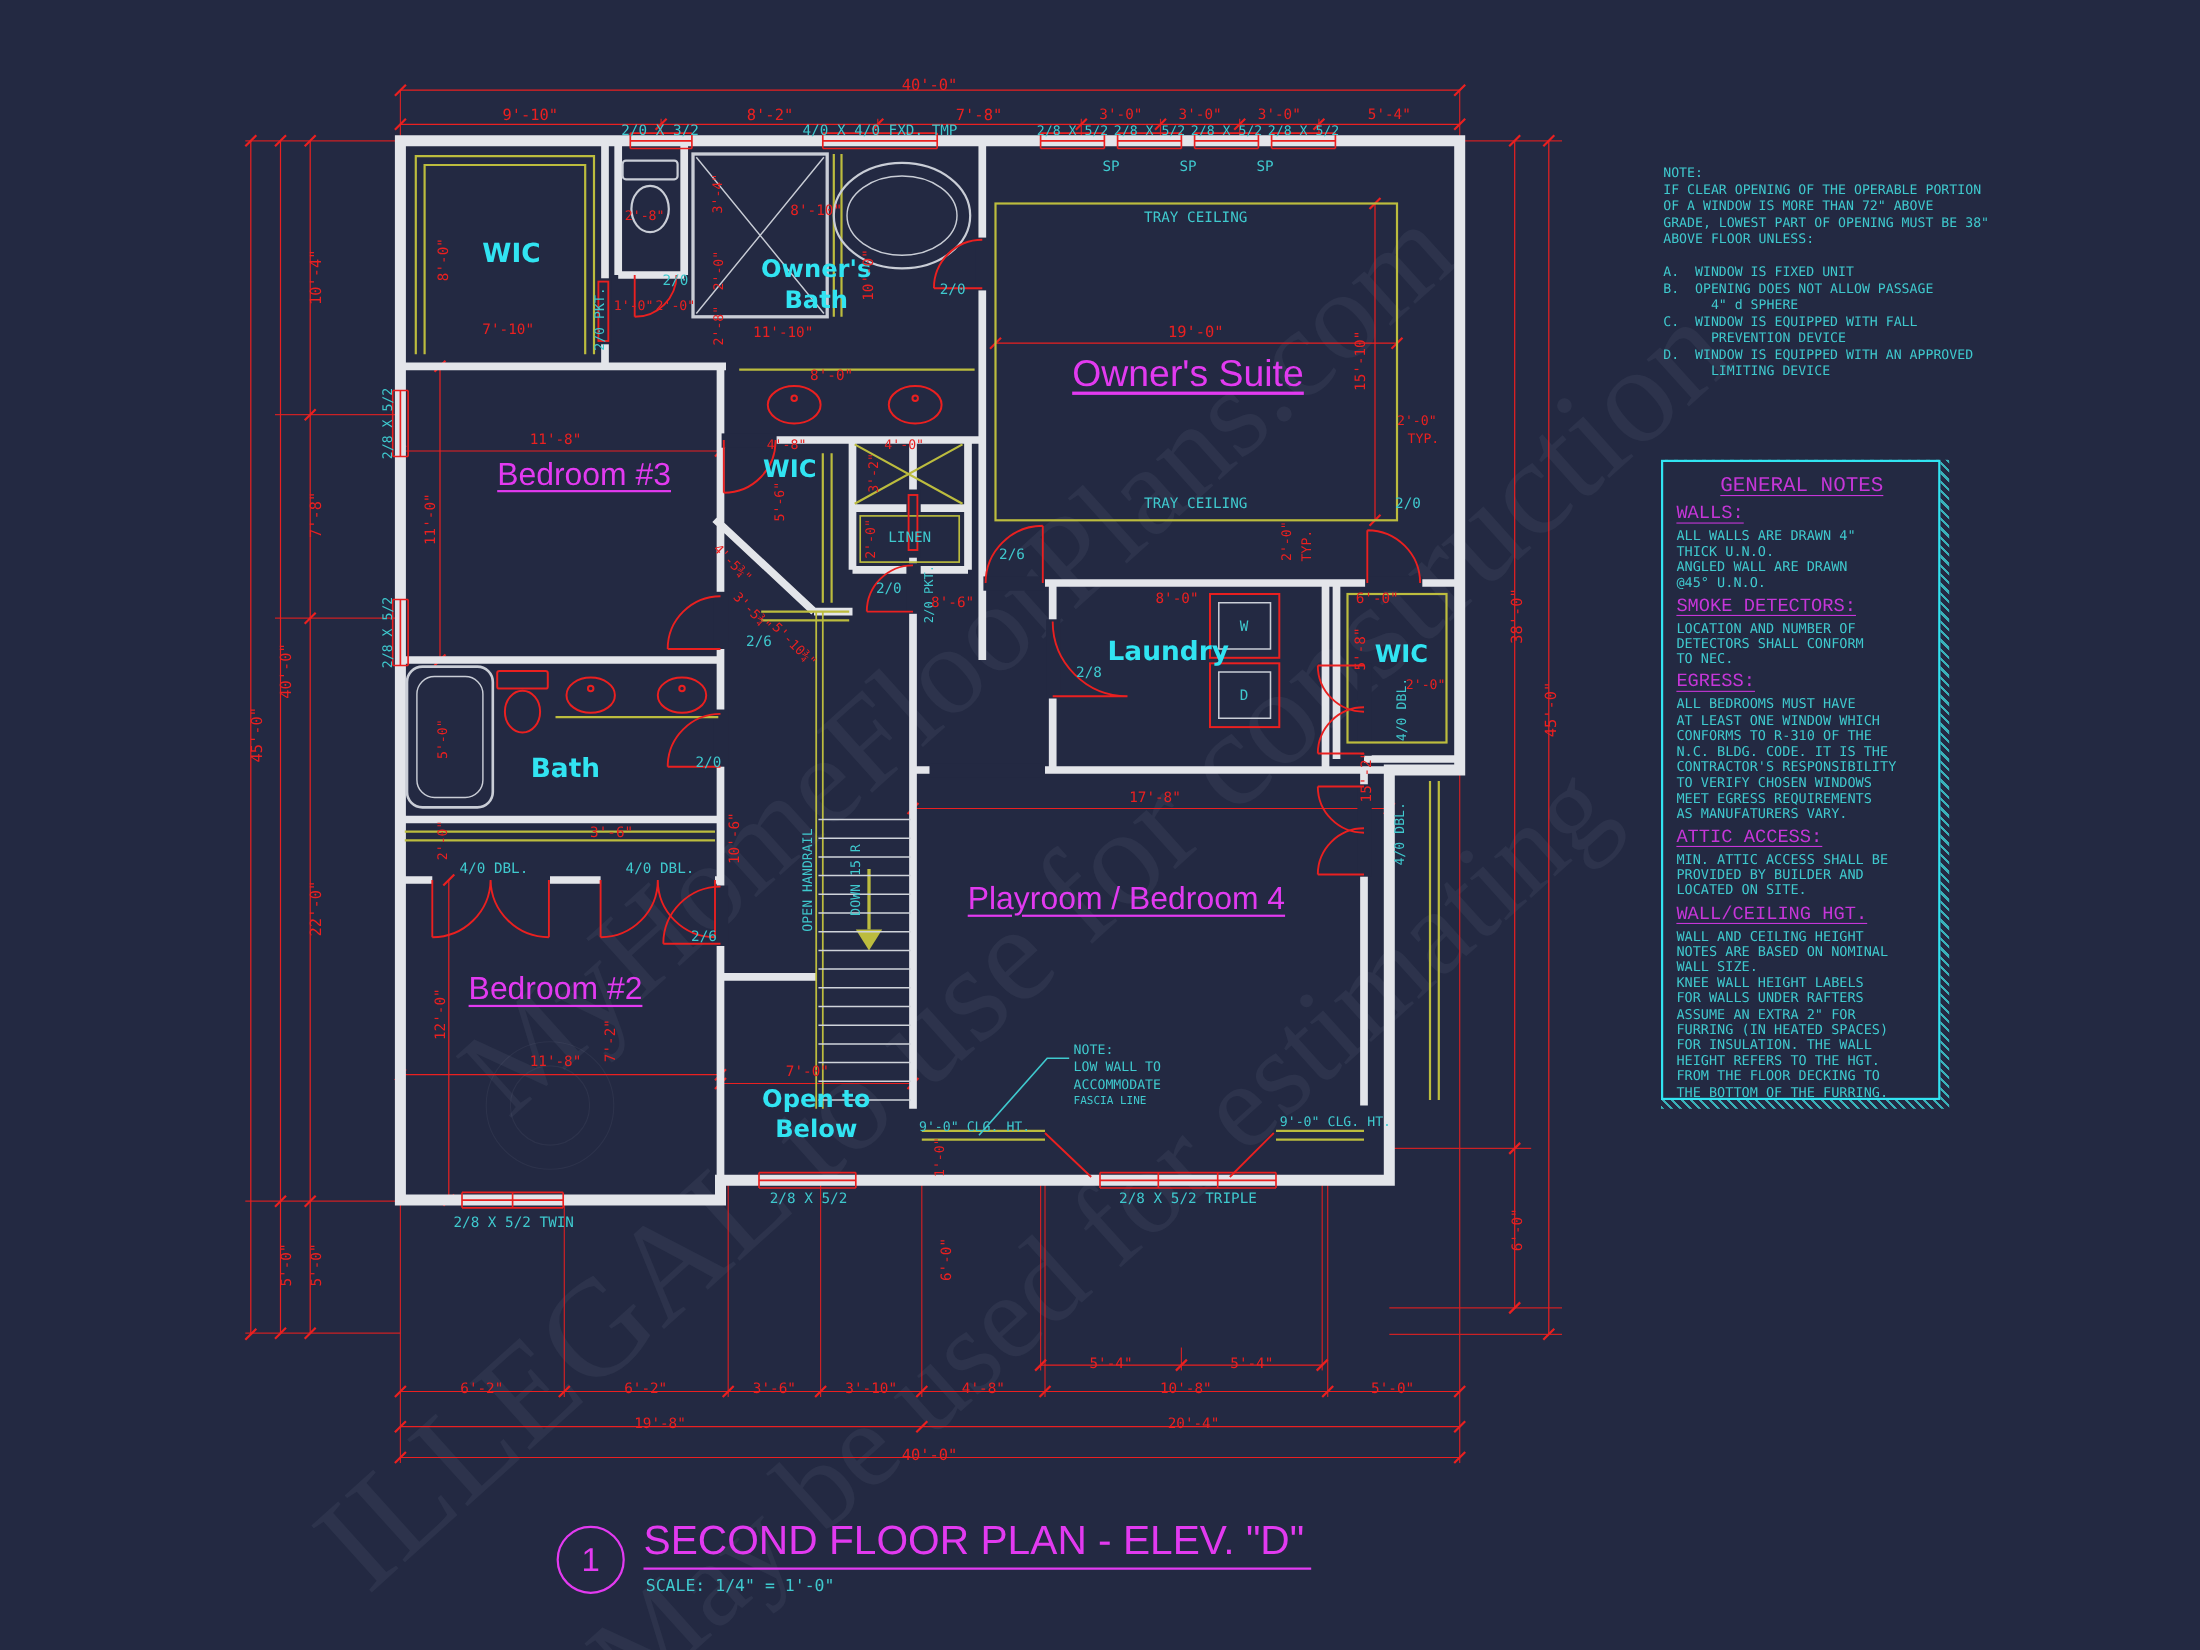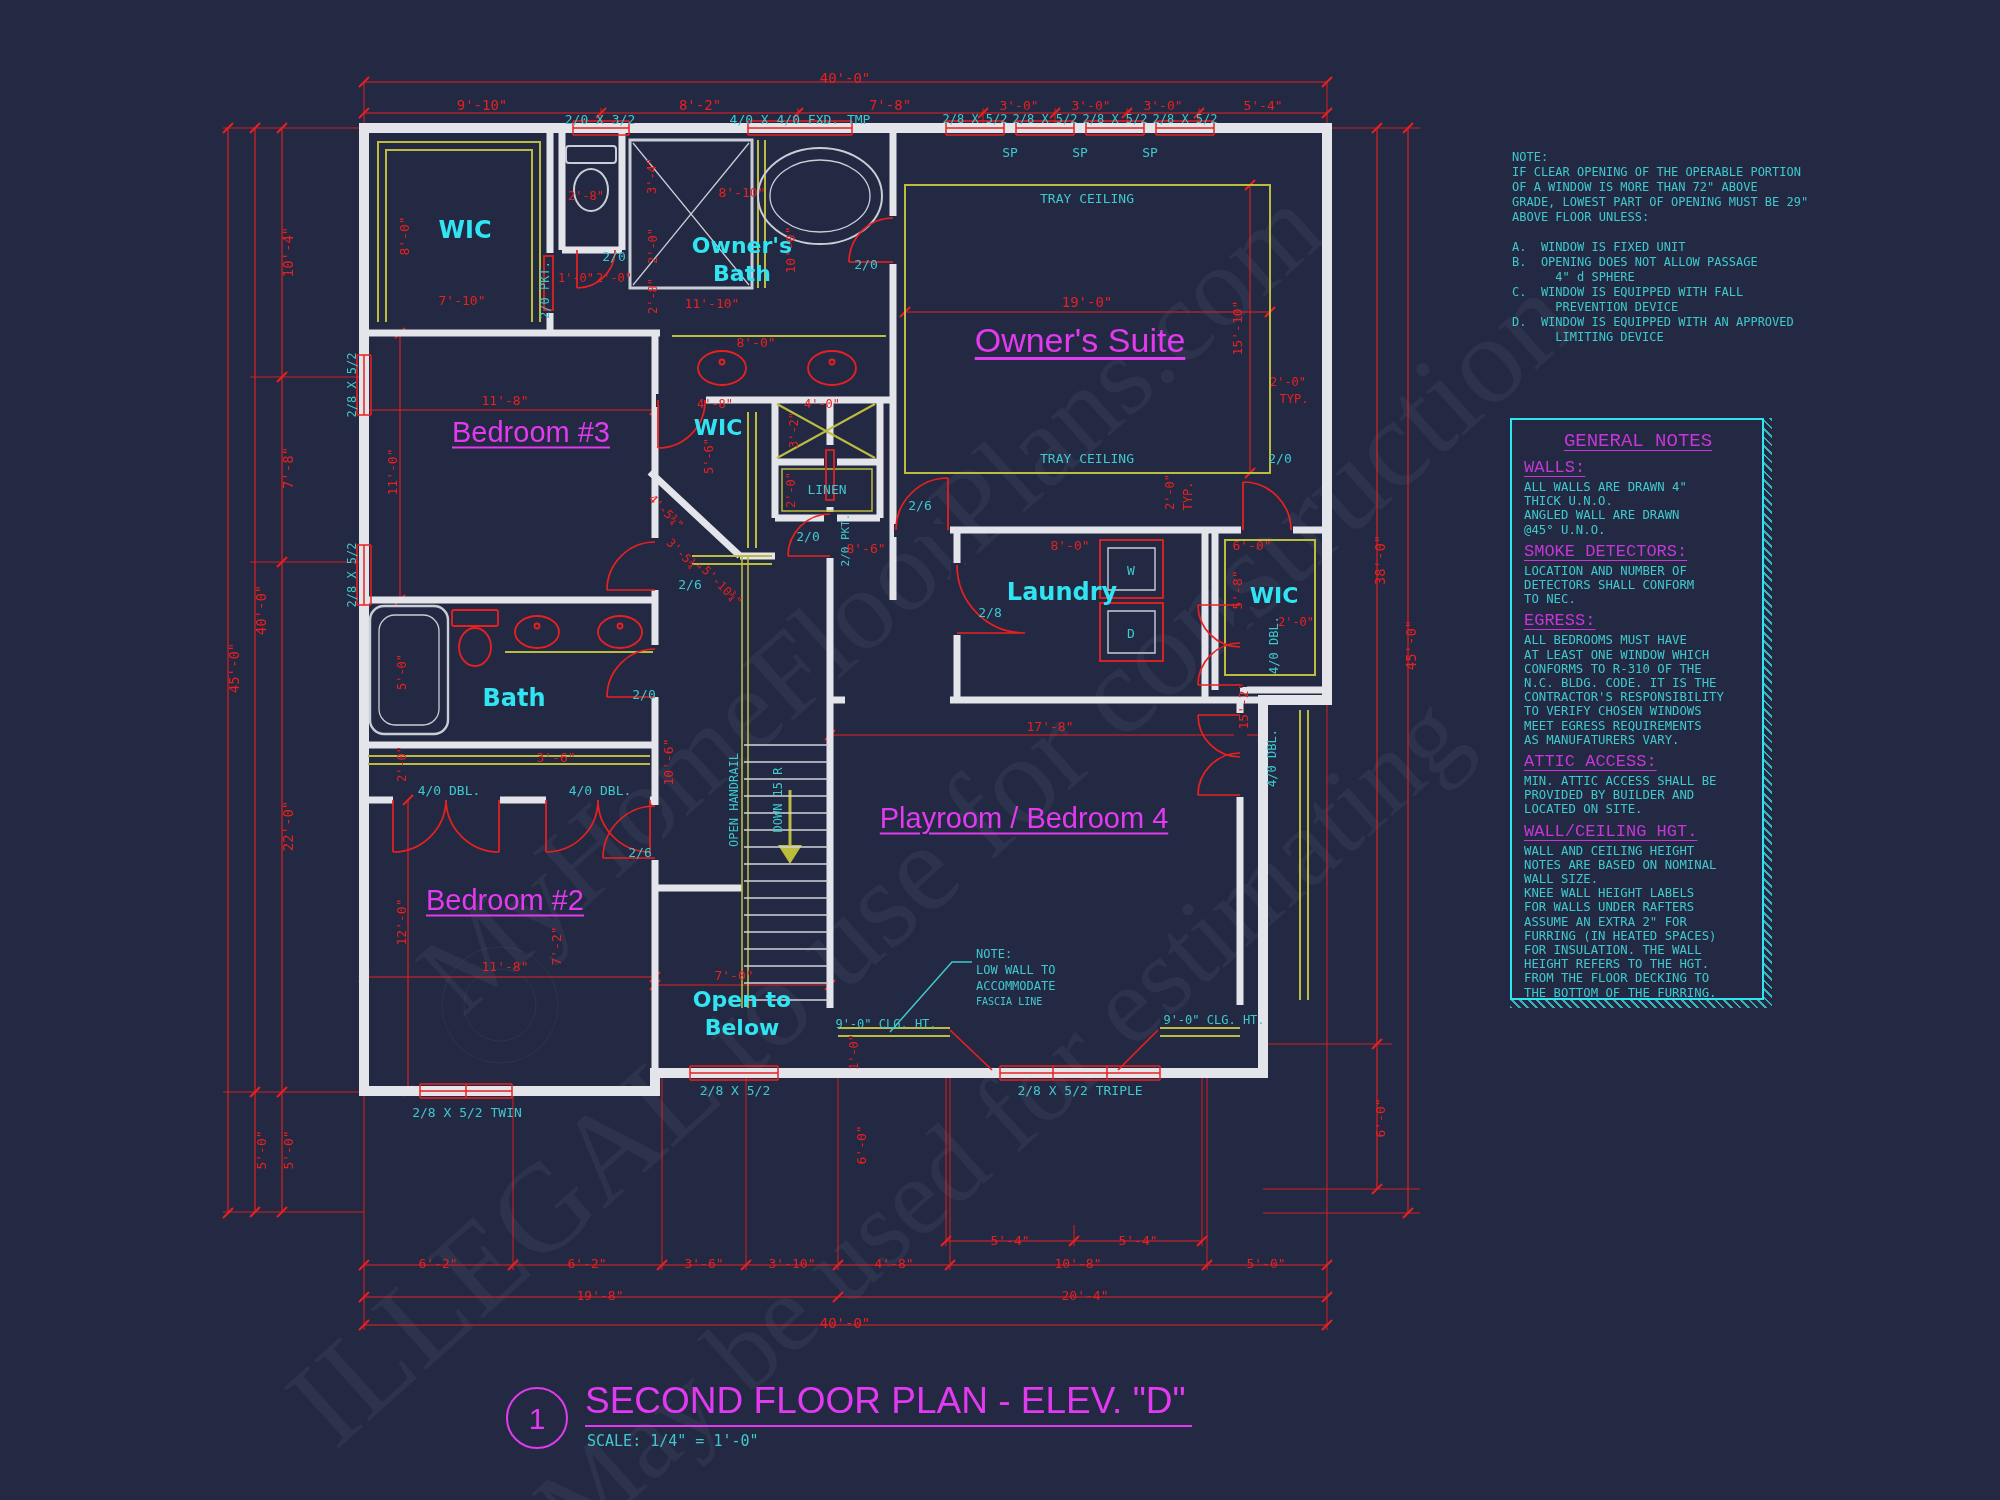--- a/index.html
+++ b/index.html
@@ -364,21 +364,21 @@
       <div class="lbl c-red" style="left: 1266px; top: 1263px; font-size: 13px;">5'-0"</div>
       <div class="lbl c-red" style="left: 600px; top: 1295px; font-size: 13px;">19'-8"</div>
       <div class="lbl c-red" style="left: 1085px; top: 1295px; font-size: 13px;">20'-4"</div>
       <div class="lbl c-red" style="left: 845px; top: 1323px; font-size: 14px;">40'-0"</div>
     </div>
 
   <div id="window-note">
       <div>NOTE:</div>
       <div>IF CLEAR OPENING OF THE OPERABLE PORTION</div>
       <div>OF A WINDOW IS MORE THAN 72" ABOVE</div>
-      <div>GRADE, LOWEST PART OF OPENING MUST BE 29"</div>
+      <div>GRADE, LOWEST PART OF OPENING MUST BE 38"</div>
       <div>ABOVE FLOOR UNLESS:</div>
       <div> </div>
       <div>A.  WINDOW IS FIXED UNIT</div>
       <div>B.  OPENING DOES NOT ALLOW PASSAGE</div>
       <div>      4" d SPHERE</div>
       <div>C.  WINDOW IS EQUIPPED WITH FALL</div>
       <div>      PREVENTION DEVICE</div>
       <div>D.  WINDOW IS EQUIPPED WITH AN APPROVED</div>
       <div>      LIMITING DEVICE</div>
     </div>

